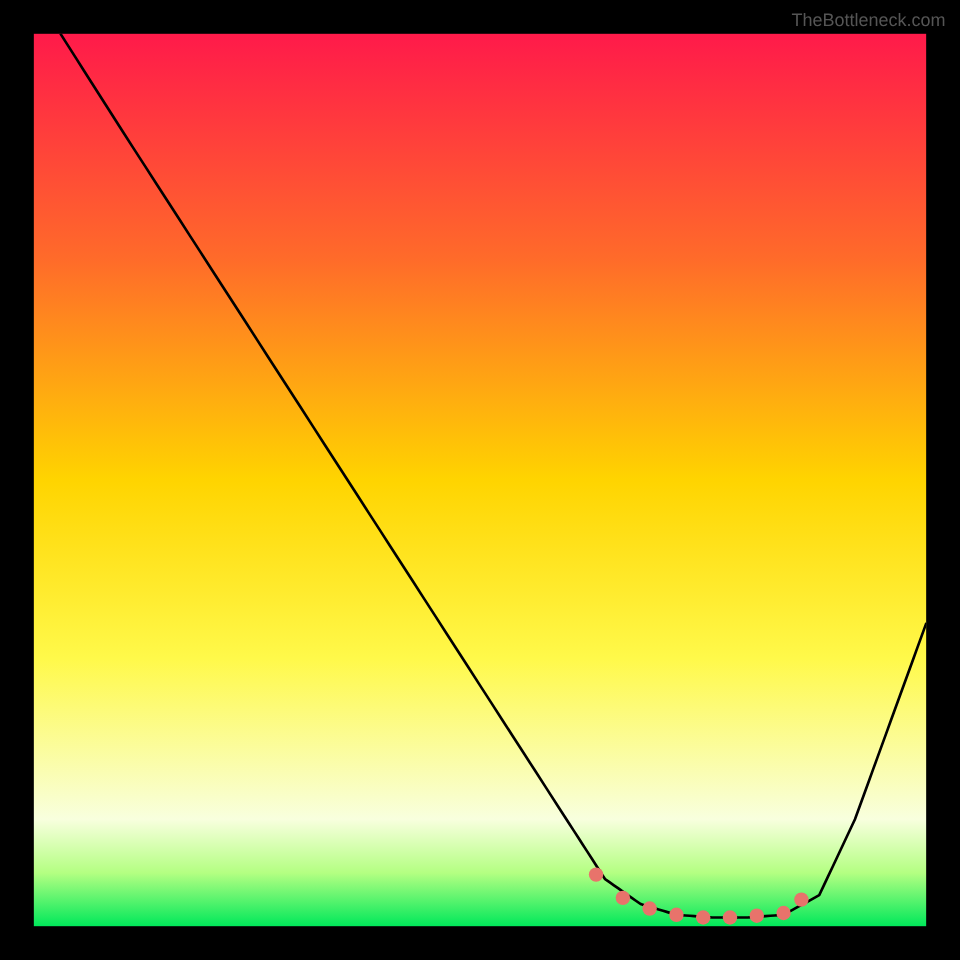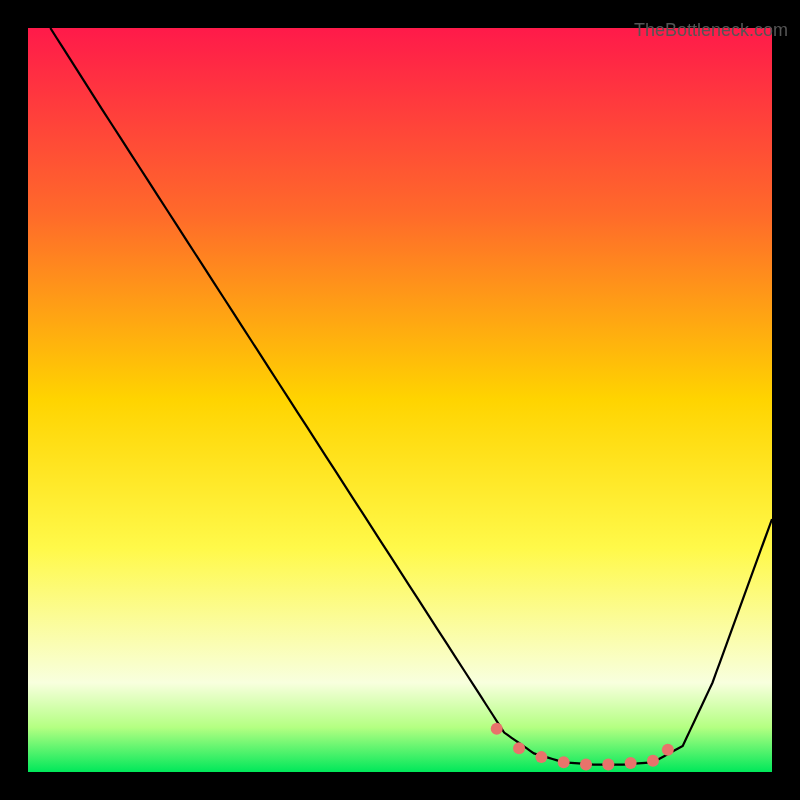--- a/index.html
+++ b/index.html
@@ -6,24 +6,24 @@
   body {
     width: 800px;
     height: 800px;
     background: #000;
     font-family: Arial, sans-serif;
     position: relative;
     overflow: hidden;
   }
   .watermark {
     position: absolute;
-    top: 20px;
+    top: 9px;
     right: 12px;
     color: #555;
-    font-size: 18px;
+    font-size: 15px;
     font-weight: 500;
     z-index: 10;
   }
   .chart-area {
     position: absolute;
     top: 28px;
     left: 28px;
     width: 744px;
     height: 744px;
   }

